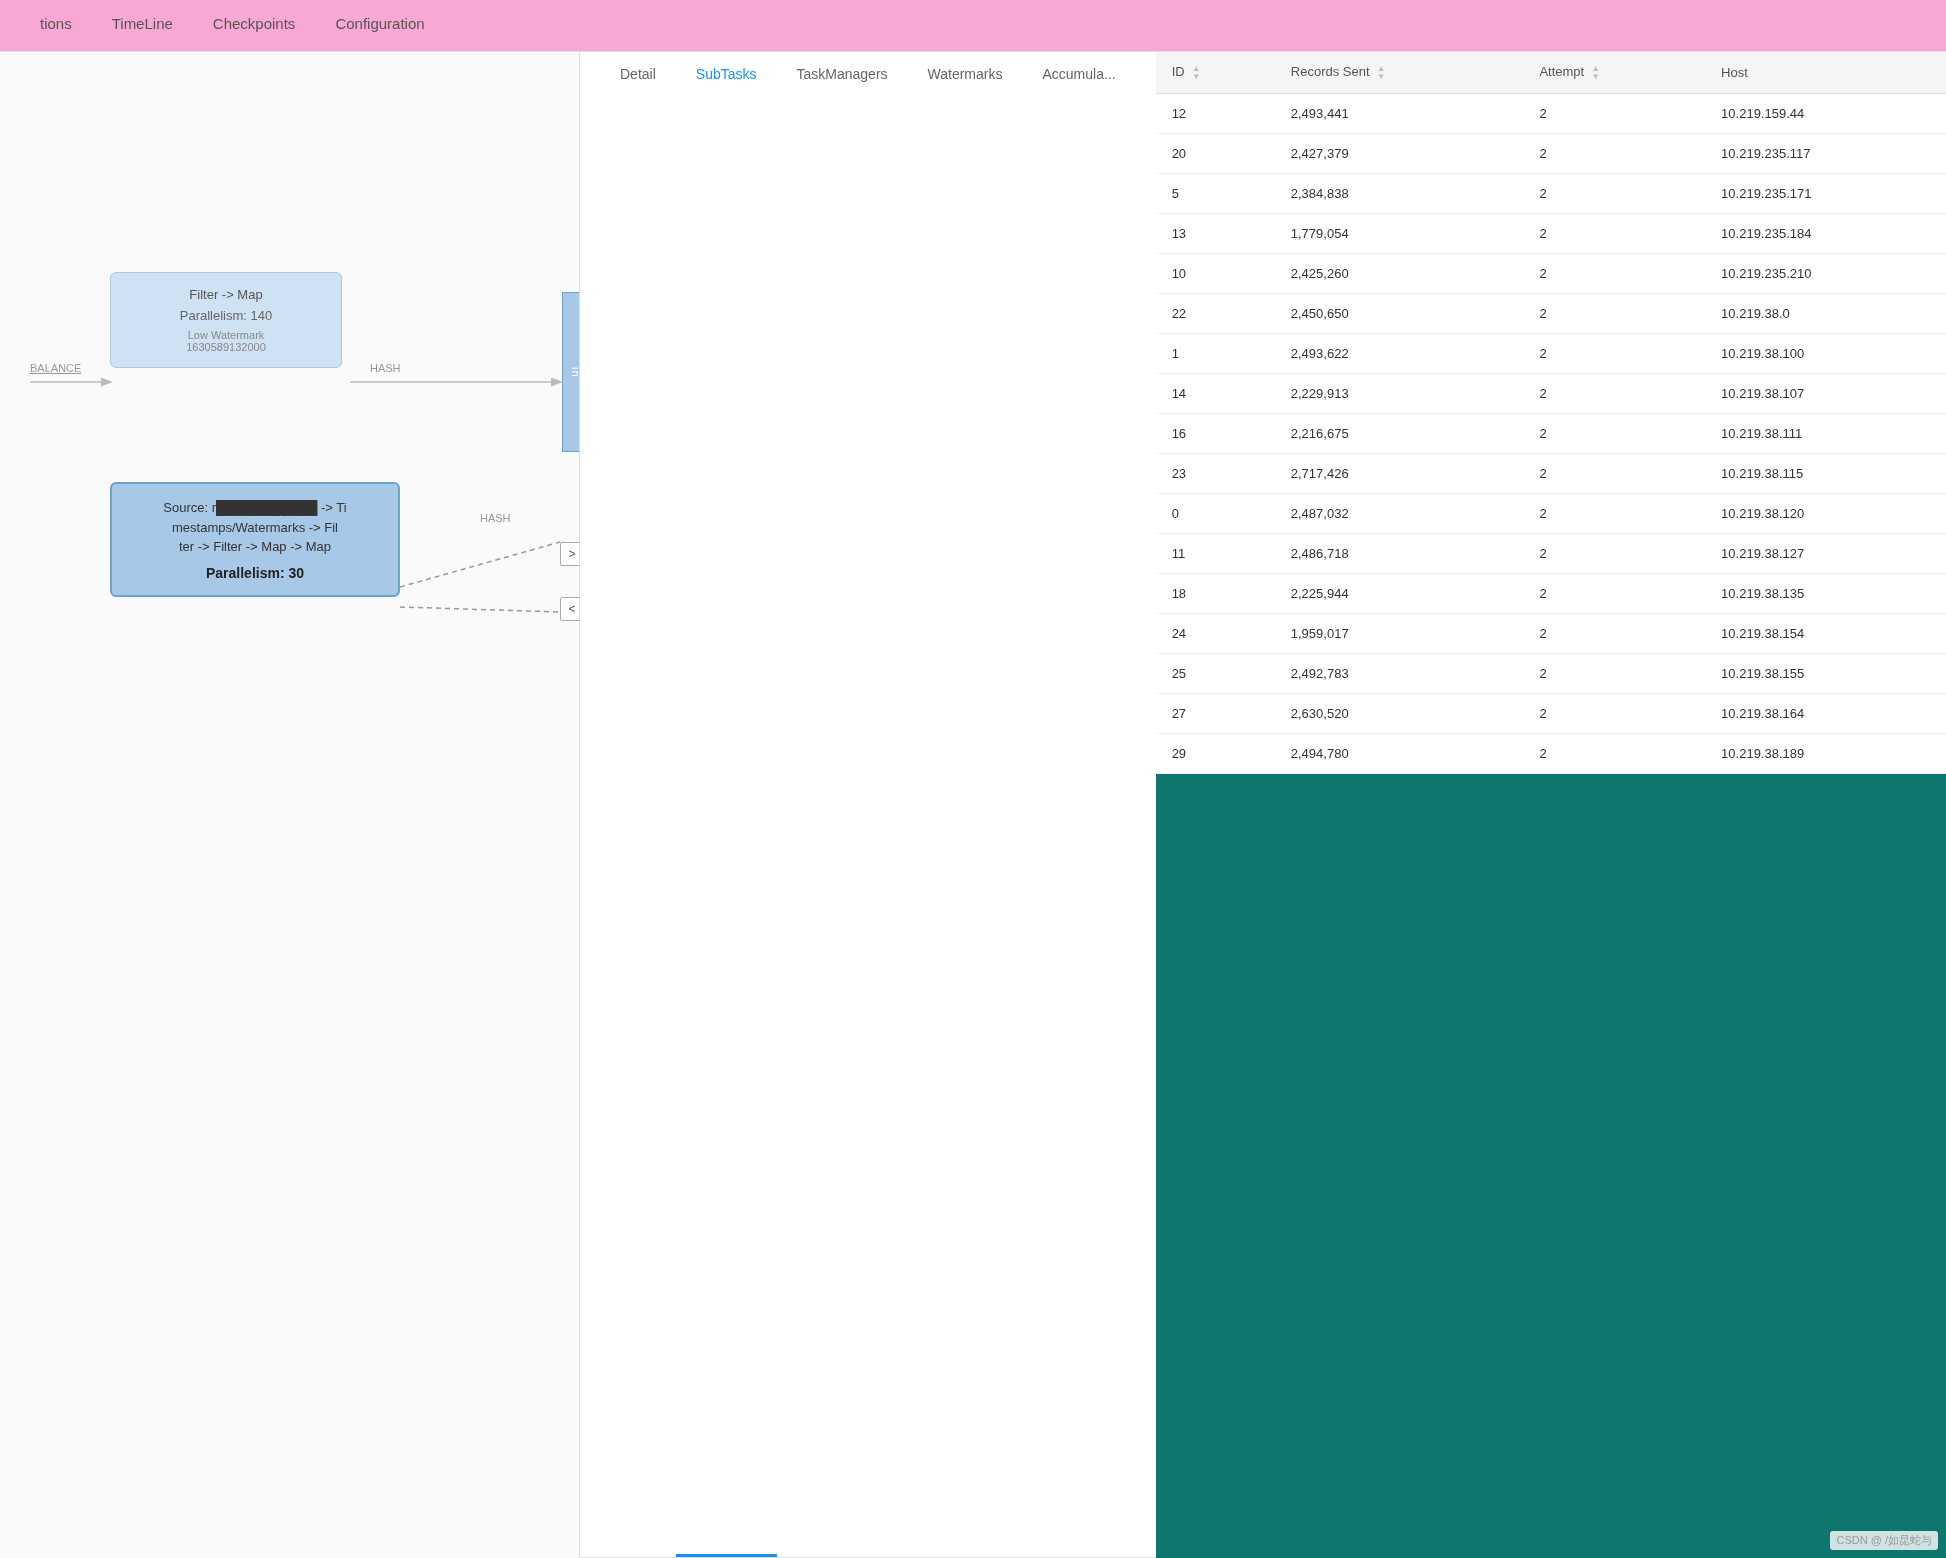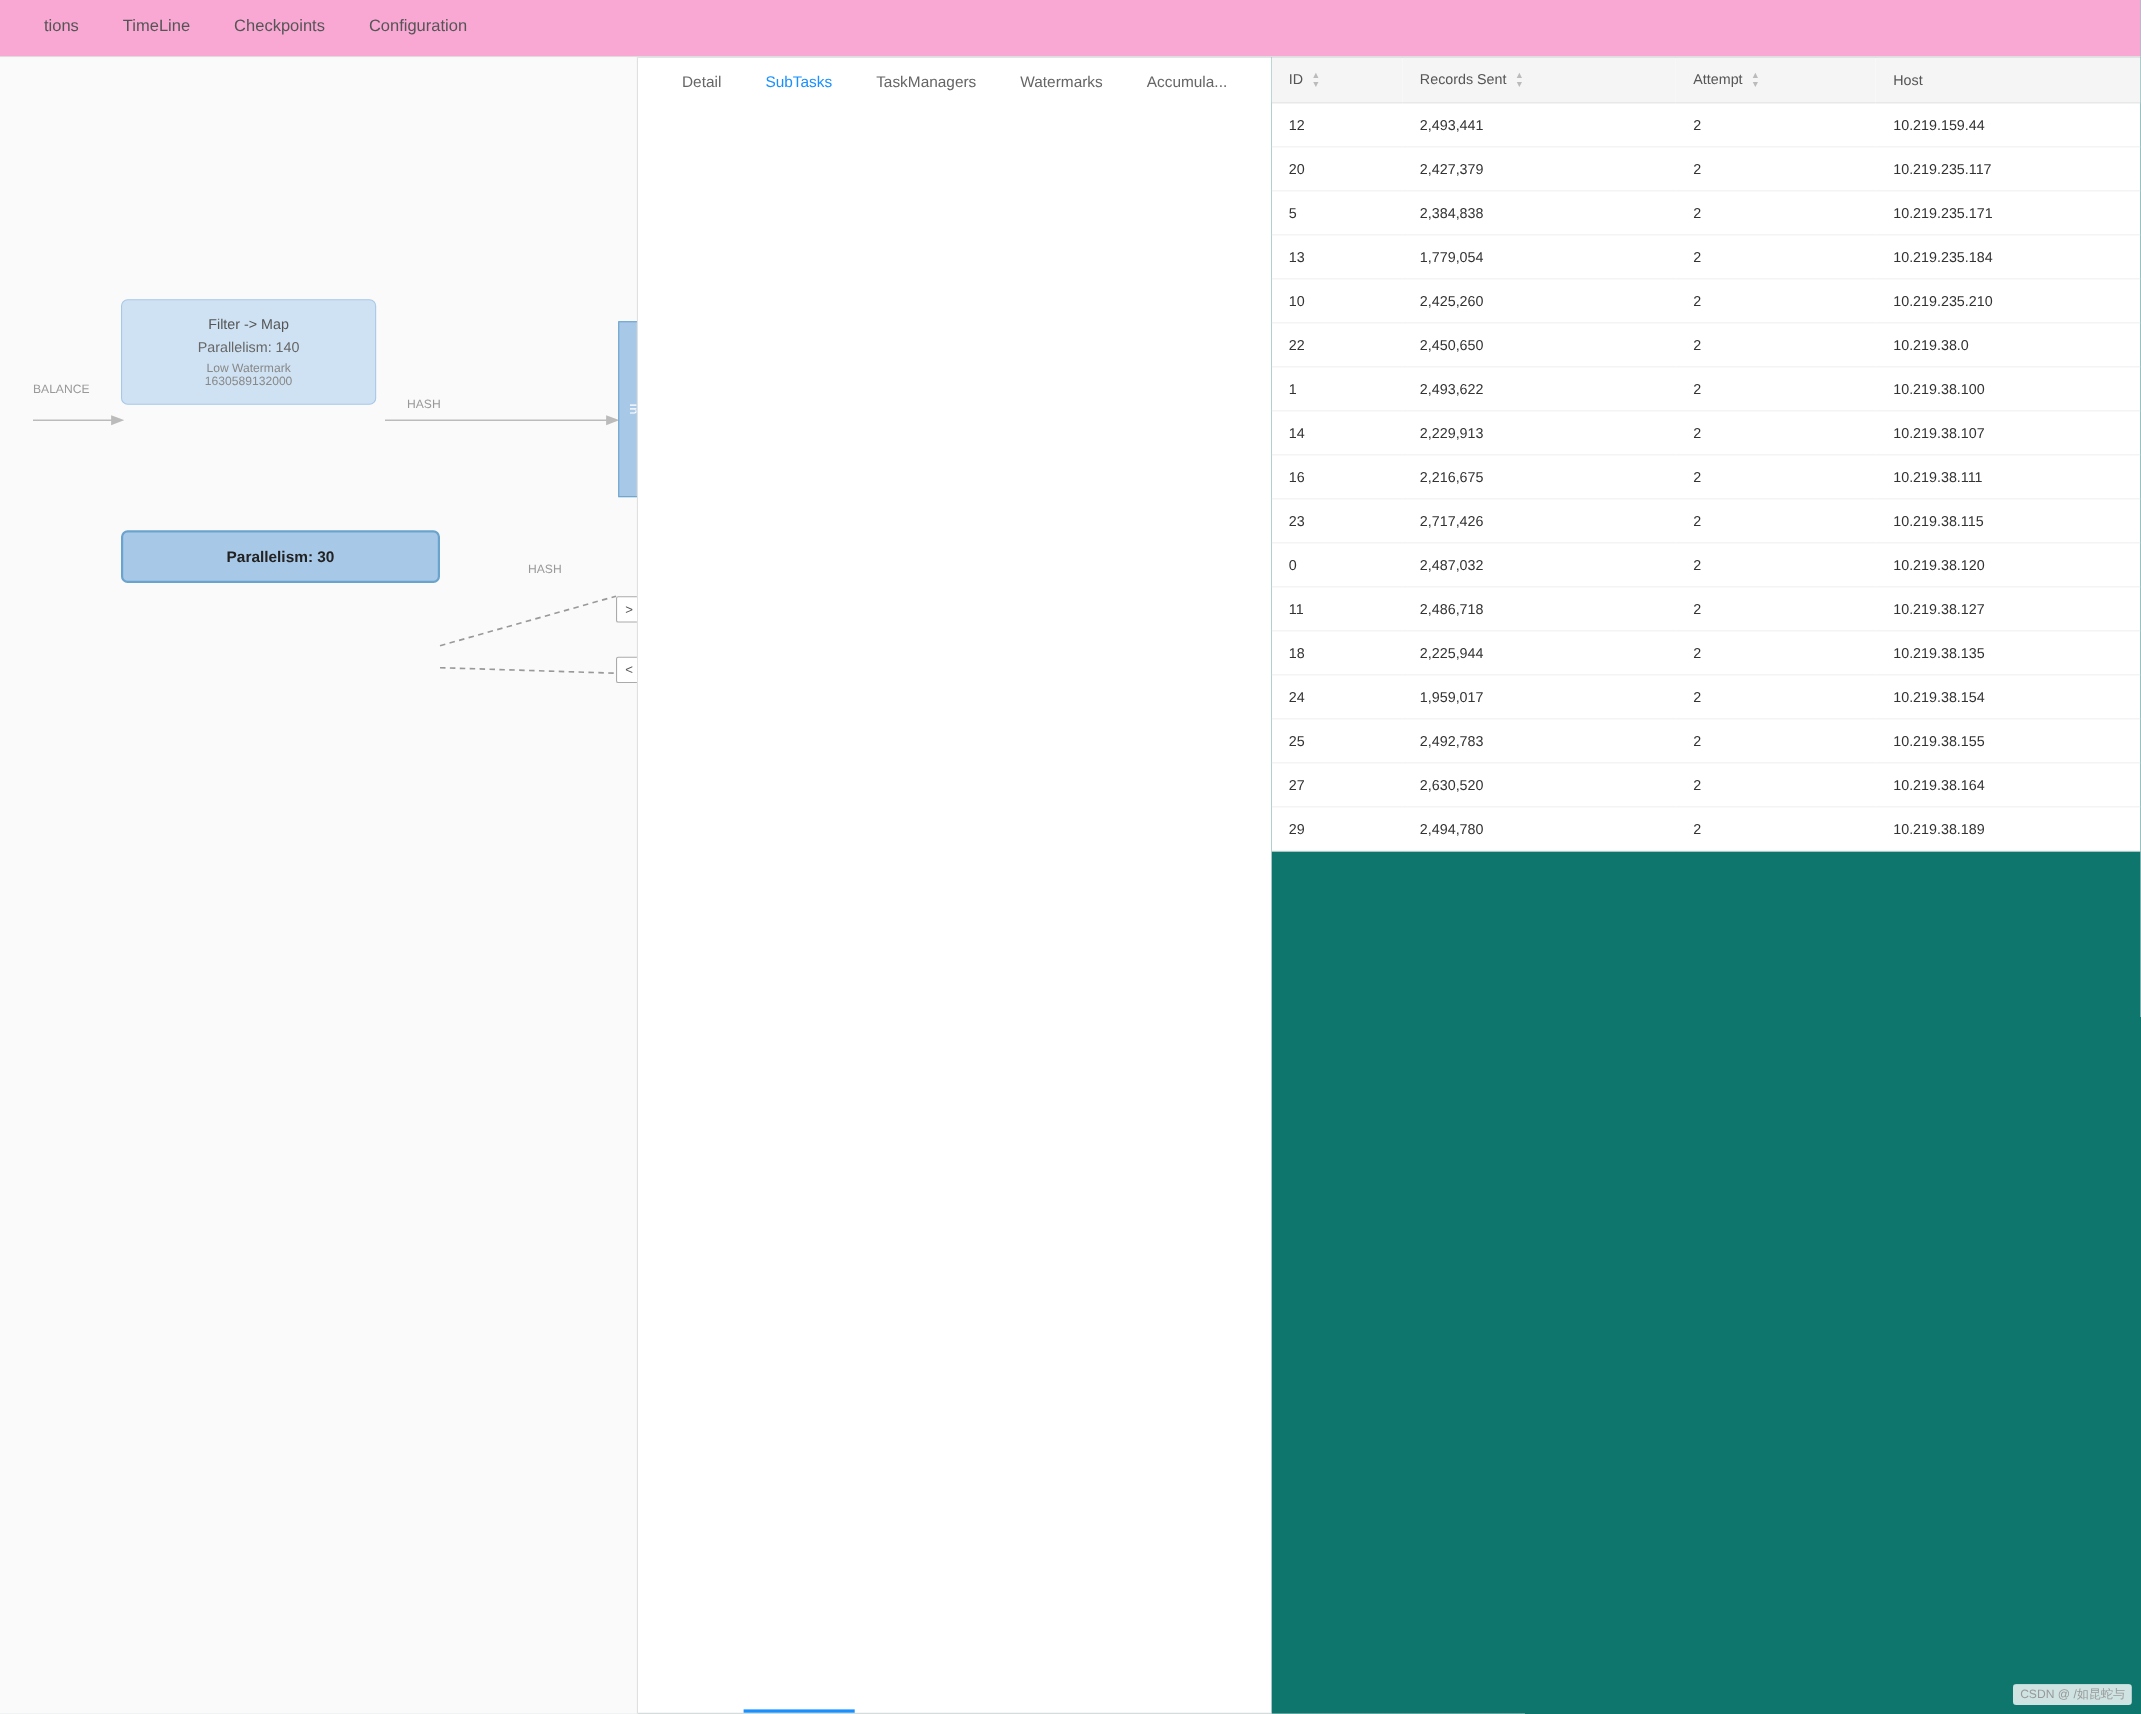--- a/index.html
+++ b/index.html
@@ -81,21 +81,21 @@
       justify-content: center;
       flex-direction: column;
     }
 
     .arrow-label {
       position: absolute;
       font-size: 11px;
       color: #999;
     }
 
-    .balance-label { top: 296px; left: 30px; }
+    .balance-label { top: 310px; left: 30px; text-decoration: underline; }
     .hash-label-1 { top: 310px; left: 370px; }
     .hash-label-2 { top: 460px; left: 480px; }
 
     
     .arrows-svg {
       position: absolute;
       top: 0; left: 0;
       width: 100%; height: 100%;
       pointer-events: none;
     }
@@ -272,20 +272,21 @@
     </div>
 
     <div class="node-ingest">
       <span class="ingest-node-label">in</span>
     </div>
 
     <div class="expand-btn">&gt;</div>
     <div class="expand-btn2">&lt;</div>
 
     <div class="node-box node-source">
+      <div class="title">Source: r<span style="background:#333;color:#333;border-radius:2px;">███████████</span> -&gt; Ti<br>mestamps/Watermarks -&gt; Fil<br>ter -&gt; Filter -&gt; Map -&gt; Map</div>
       <div class="parallelism">Parallelism: 30</div>
     </div>
   </div>
 
   <div class="right-panel">
 
     <div class="tabs-row">
       <div class="tab-item">
         <span>Detail</span>
       </div>

